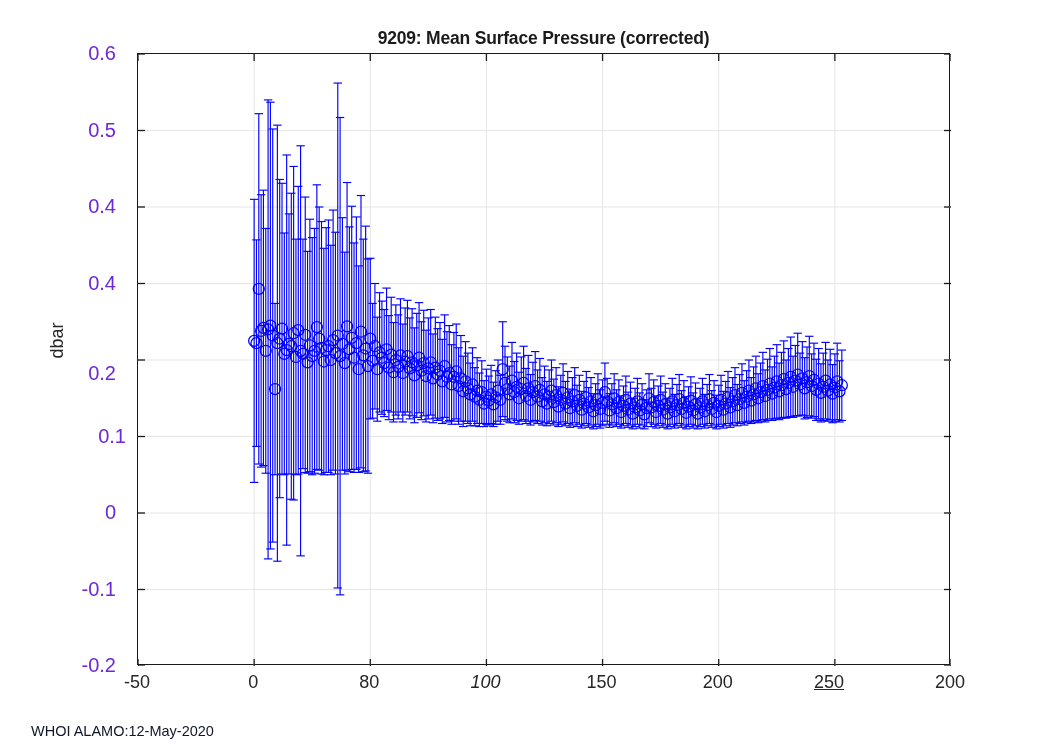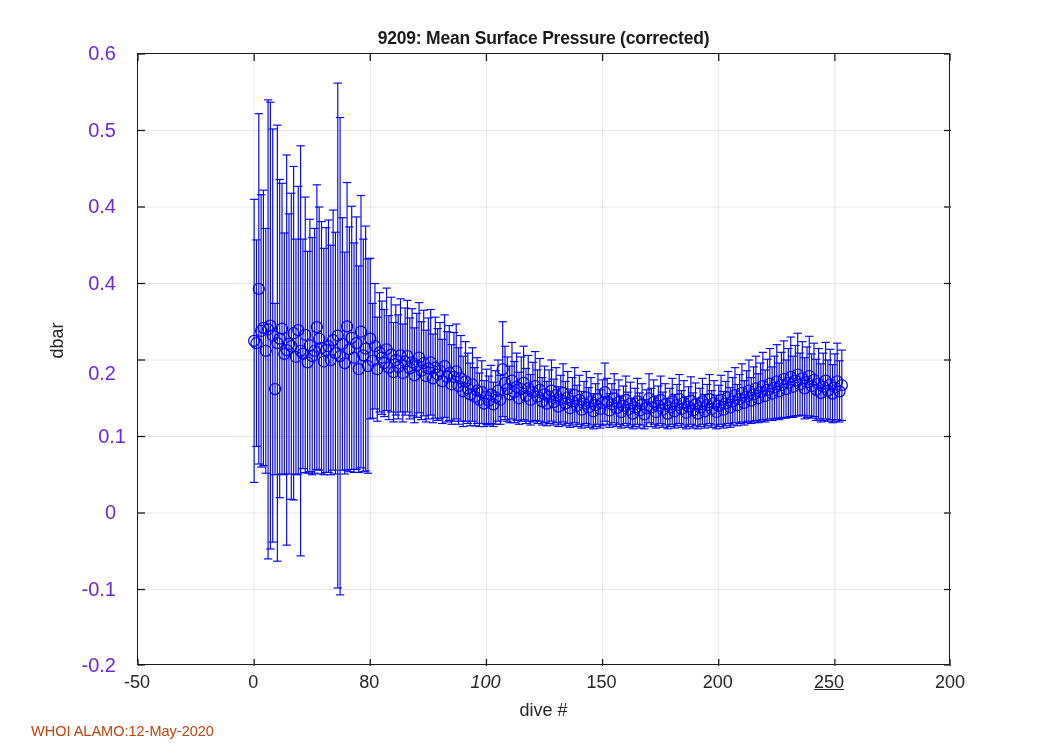--- a/index.html
+++ b/index.html
@@ -100,21 +100,21 @@
     font-size: 18px;
     color: #262626;
     transform: rotate(-90deg);
     transform-origin: center center;
   }
   #footer-note {
     position: absolute;
     left: 31px;
     top: 723px;
     font-size: 14.5px;
-    color: #c2410c;
+    color: #0f172a;
     white-space: nowrap;
   }
 </style>
 </head>
 <body>
 
 <div id="figure">
 
   <div id="chart-title">9209: Mean Surface Pressure (corrected)</div>
 
@@ -1209,18 +1209,17 @@
       <div class="tick-label-x" style="left: 0px;">-50</div>
       <div class="tick-label-x" style="left: 116.143px;">0</div>
       <div class="tick-label-x" style="left: 232.286px;">80</div>
       <div class="tick-label-x" style="left: 348.429px; font-style: italic;">100</div>
       <div class="tick-label-x" style="left: 464.571px; text-align: right;">150</div>
       <div class="tick-label-x" style="left: 580.714px;">200</div>
       <div class="tick-label-x" style="left: 692px; text-decoration: underline;">250</div>
       <div class="tick-label-x" style="left: 813px;">200</div>
     </div>
 
-  <div id="x-axis-label">dive #</div>
   <div id="y-axis-label">dbar</div>
 
   <div id="footer-note">WHOI ALAMO:12-May-2020</div>
 
 </div>
 
 </body></html>

